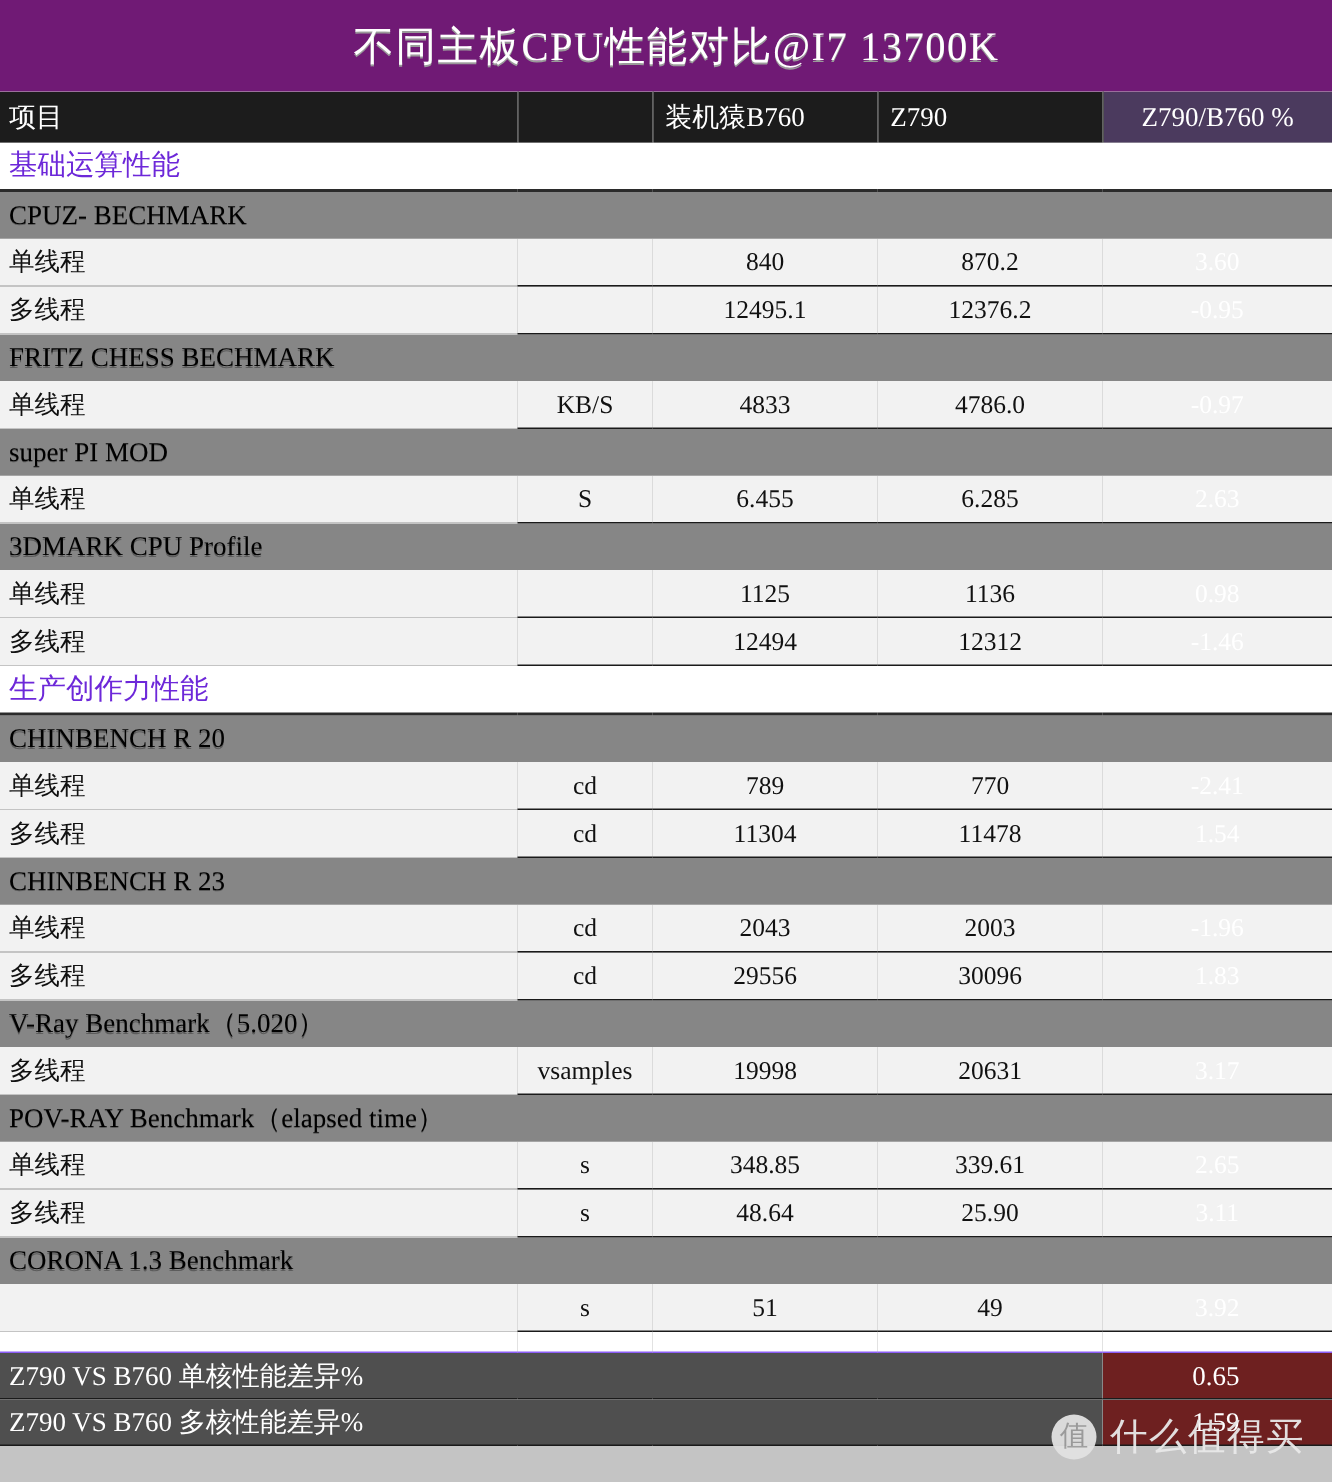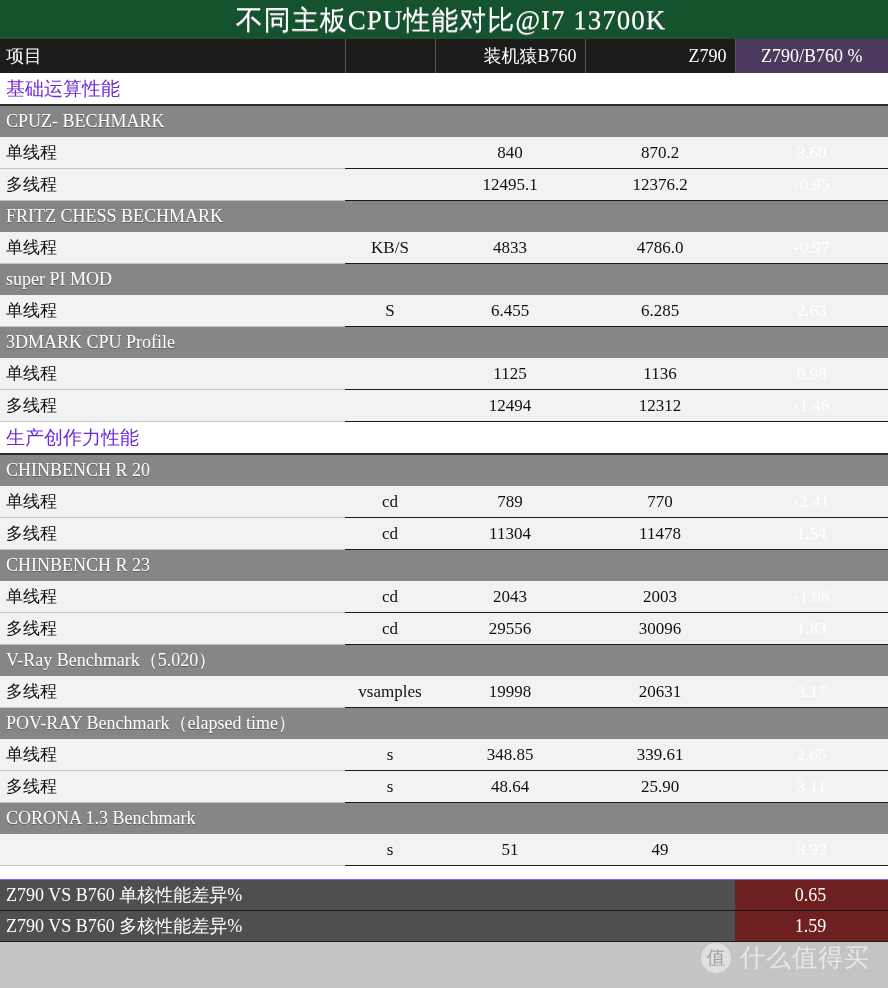--- a/index.html
+++ b/index.html
@@ -10,22 +10,22 @@
     overflow: hidden;
   }
   #page {
     position: relative;
     width: 888px; height: 988px;
     background: #c4c4c4;
   }
 
   
   .title-bar {
-    height: 39px;
-    background: #14532d;
+    height: 61px;
+    background: #701a75;
     display: flex;
     align-items: center;
     justify-content: center;
     padding-left: 14px;
   }
   .title-text {
     font-size: 27px;
     color: #ffffff;
     letter-spacing: 1px;
     text-shadow: 0 1px 0 #9a9a9a;
@@ -58,41 +58,41 @@
   tr.header td {
     background: #1c1c1c;
     color: #ffffff;
     height: 34px;
     line-height: 34px;
     font-size: 18px;
     border-right: 1px solid #555;
   }
   tr.header td.hdr-item { text-align: left; padding-left: 6px; }
   tr.header td.hdr-blank { background:#1c1c1c; border-right:1px solid #555;}
-  tr.header td.hdr-num  { text-align: right; margin-left: 44px; }
+  tr.header td.hdr-num  { text-align: left; margin-left: 44px; }
   tr.header td.hdr-pct  {
     background: #4b3a5e;
     text-align: center;
     border-right: none;
   }
 
   
   tr.group td {
     background: #ffffff;
     color: #6d28d9;
     font-size: 19px;
     text-align: left;
     padding-left: 6px;
     border-bottom: 2px solid #2b2b2b;
   }
 
   
   tr.sub td {
     background: #868686;
-    color: #ffffff;
+    color: #000000;
     font-size: 18px;
     text-align: left;
     padding-left: 6px;
     text-shadow: 0 1px 0 #5c5c5c;
   }
 
   
   tr.data td {
     background: #f2f2f2;
     color: #111111;

